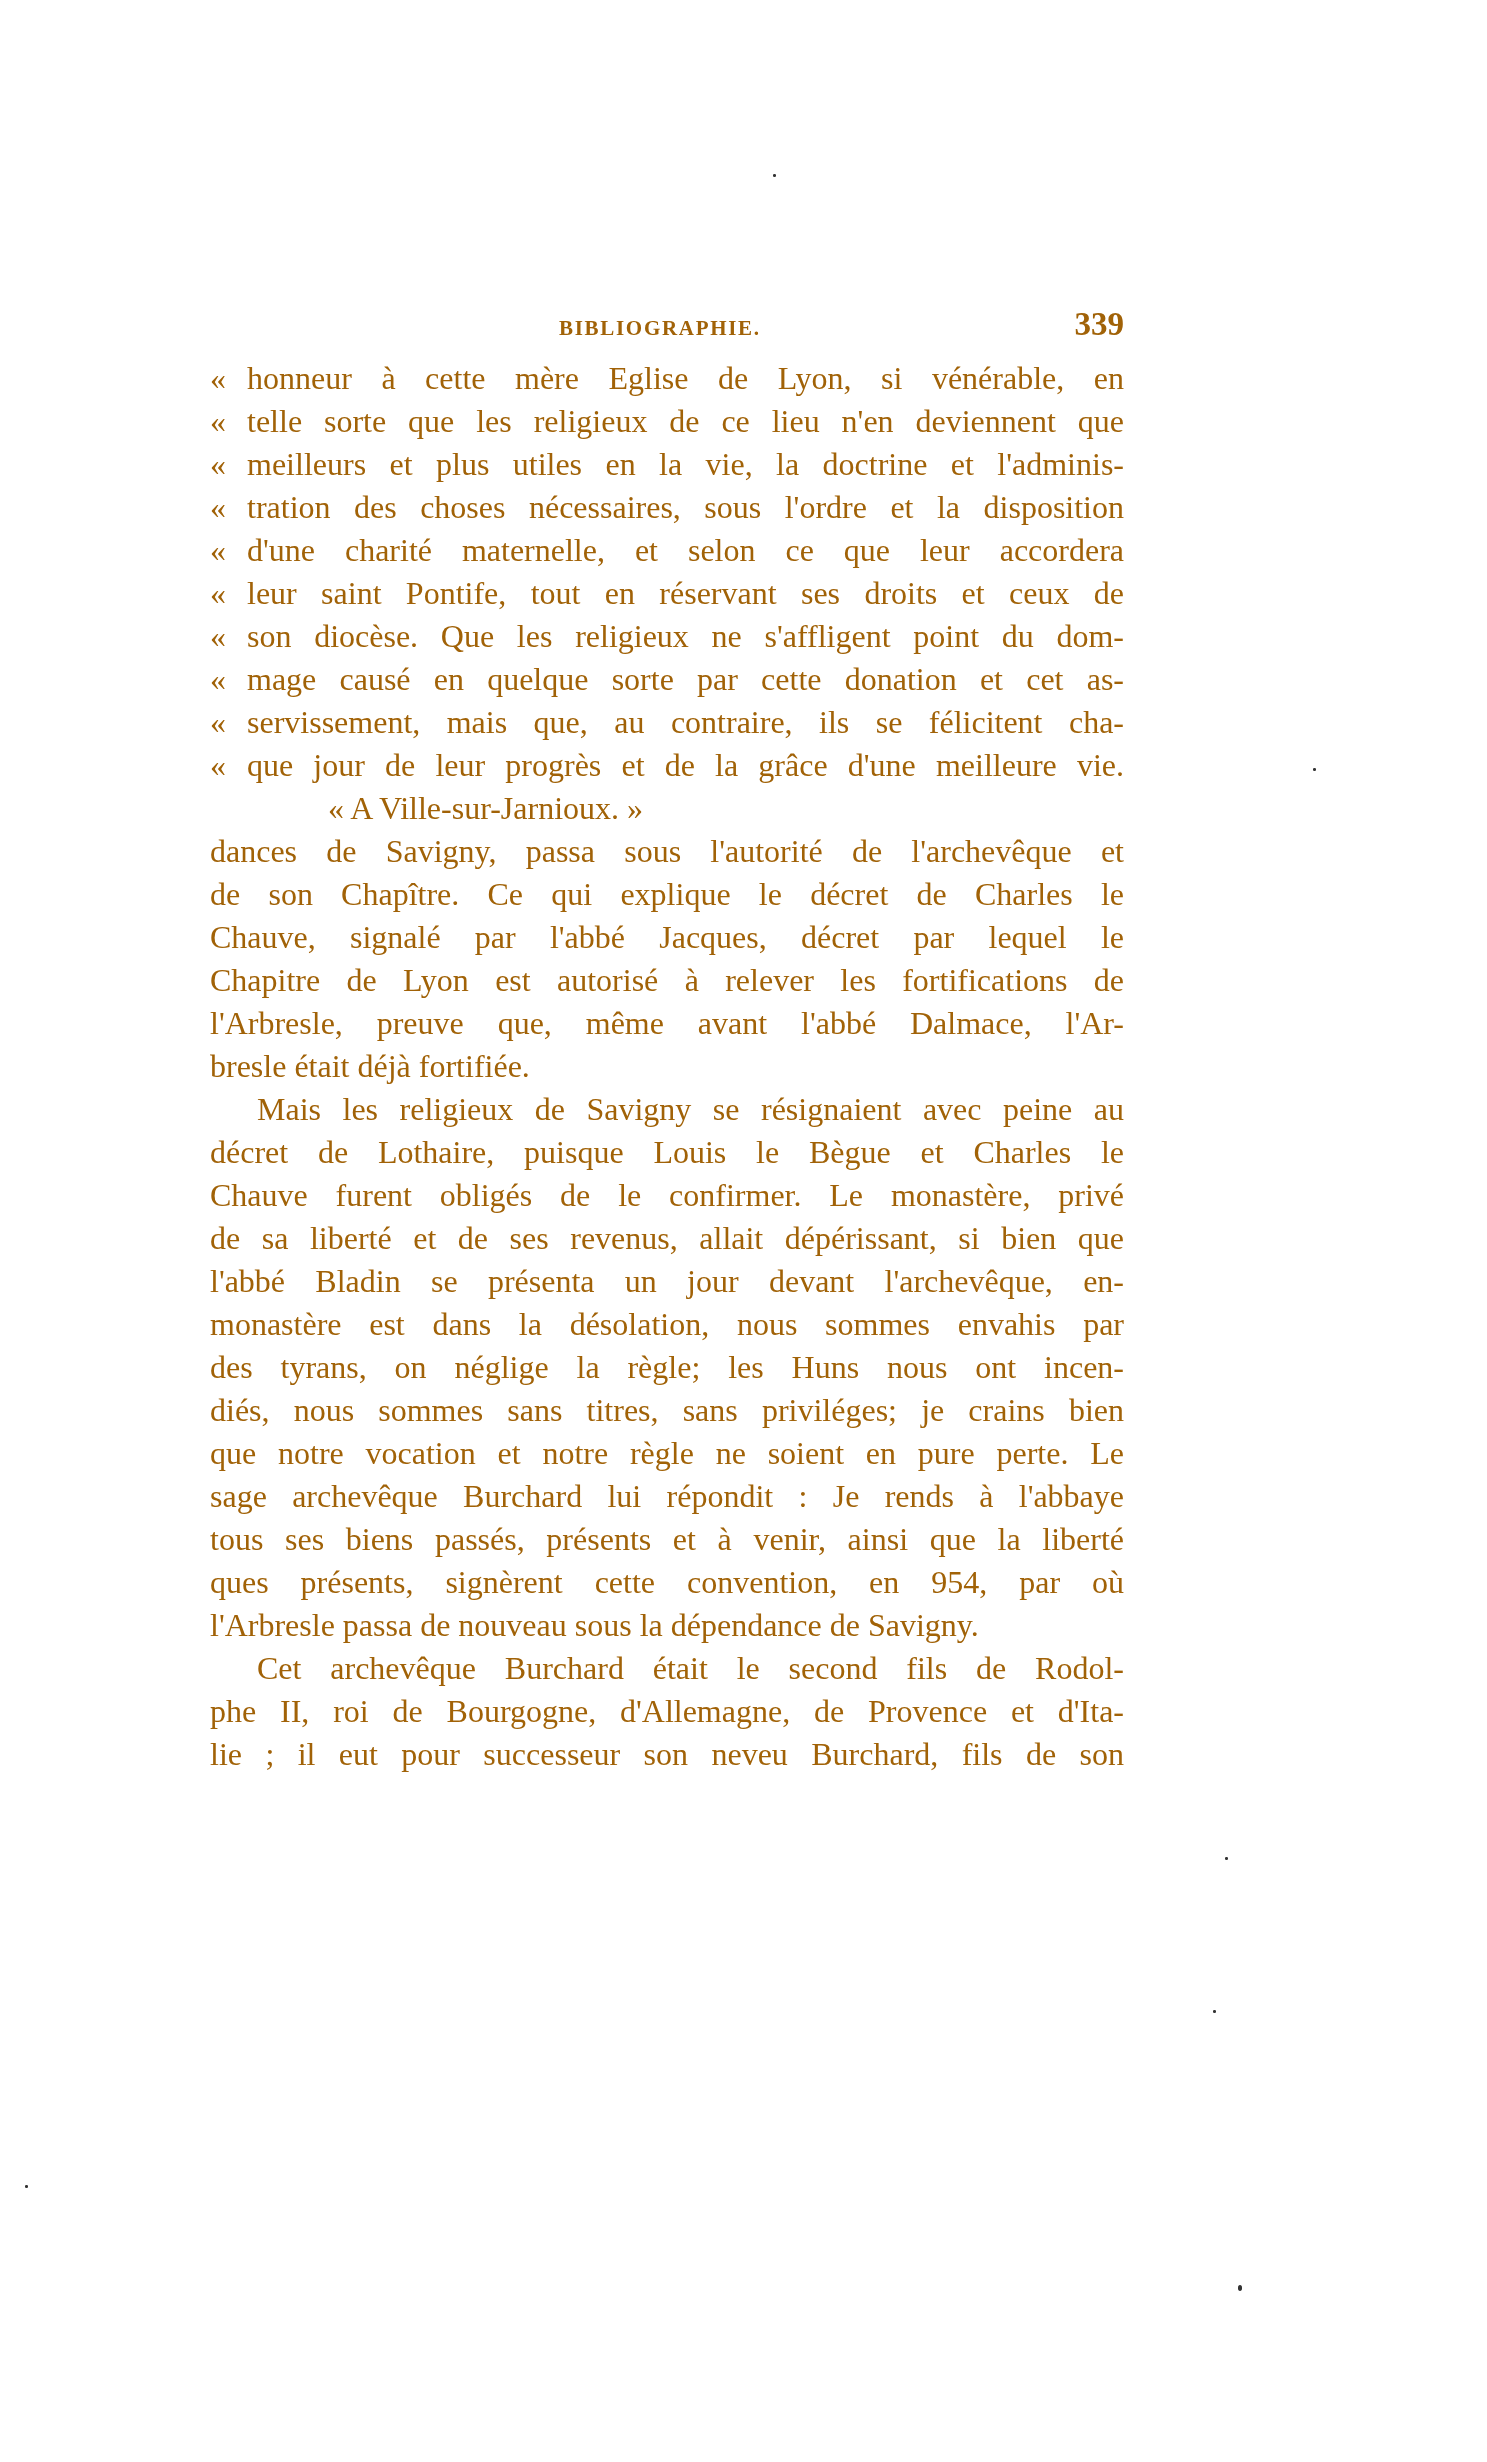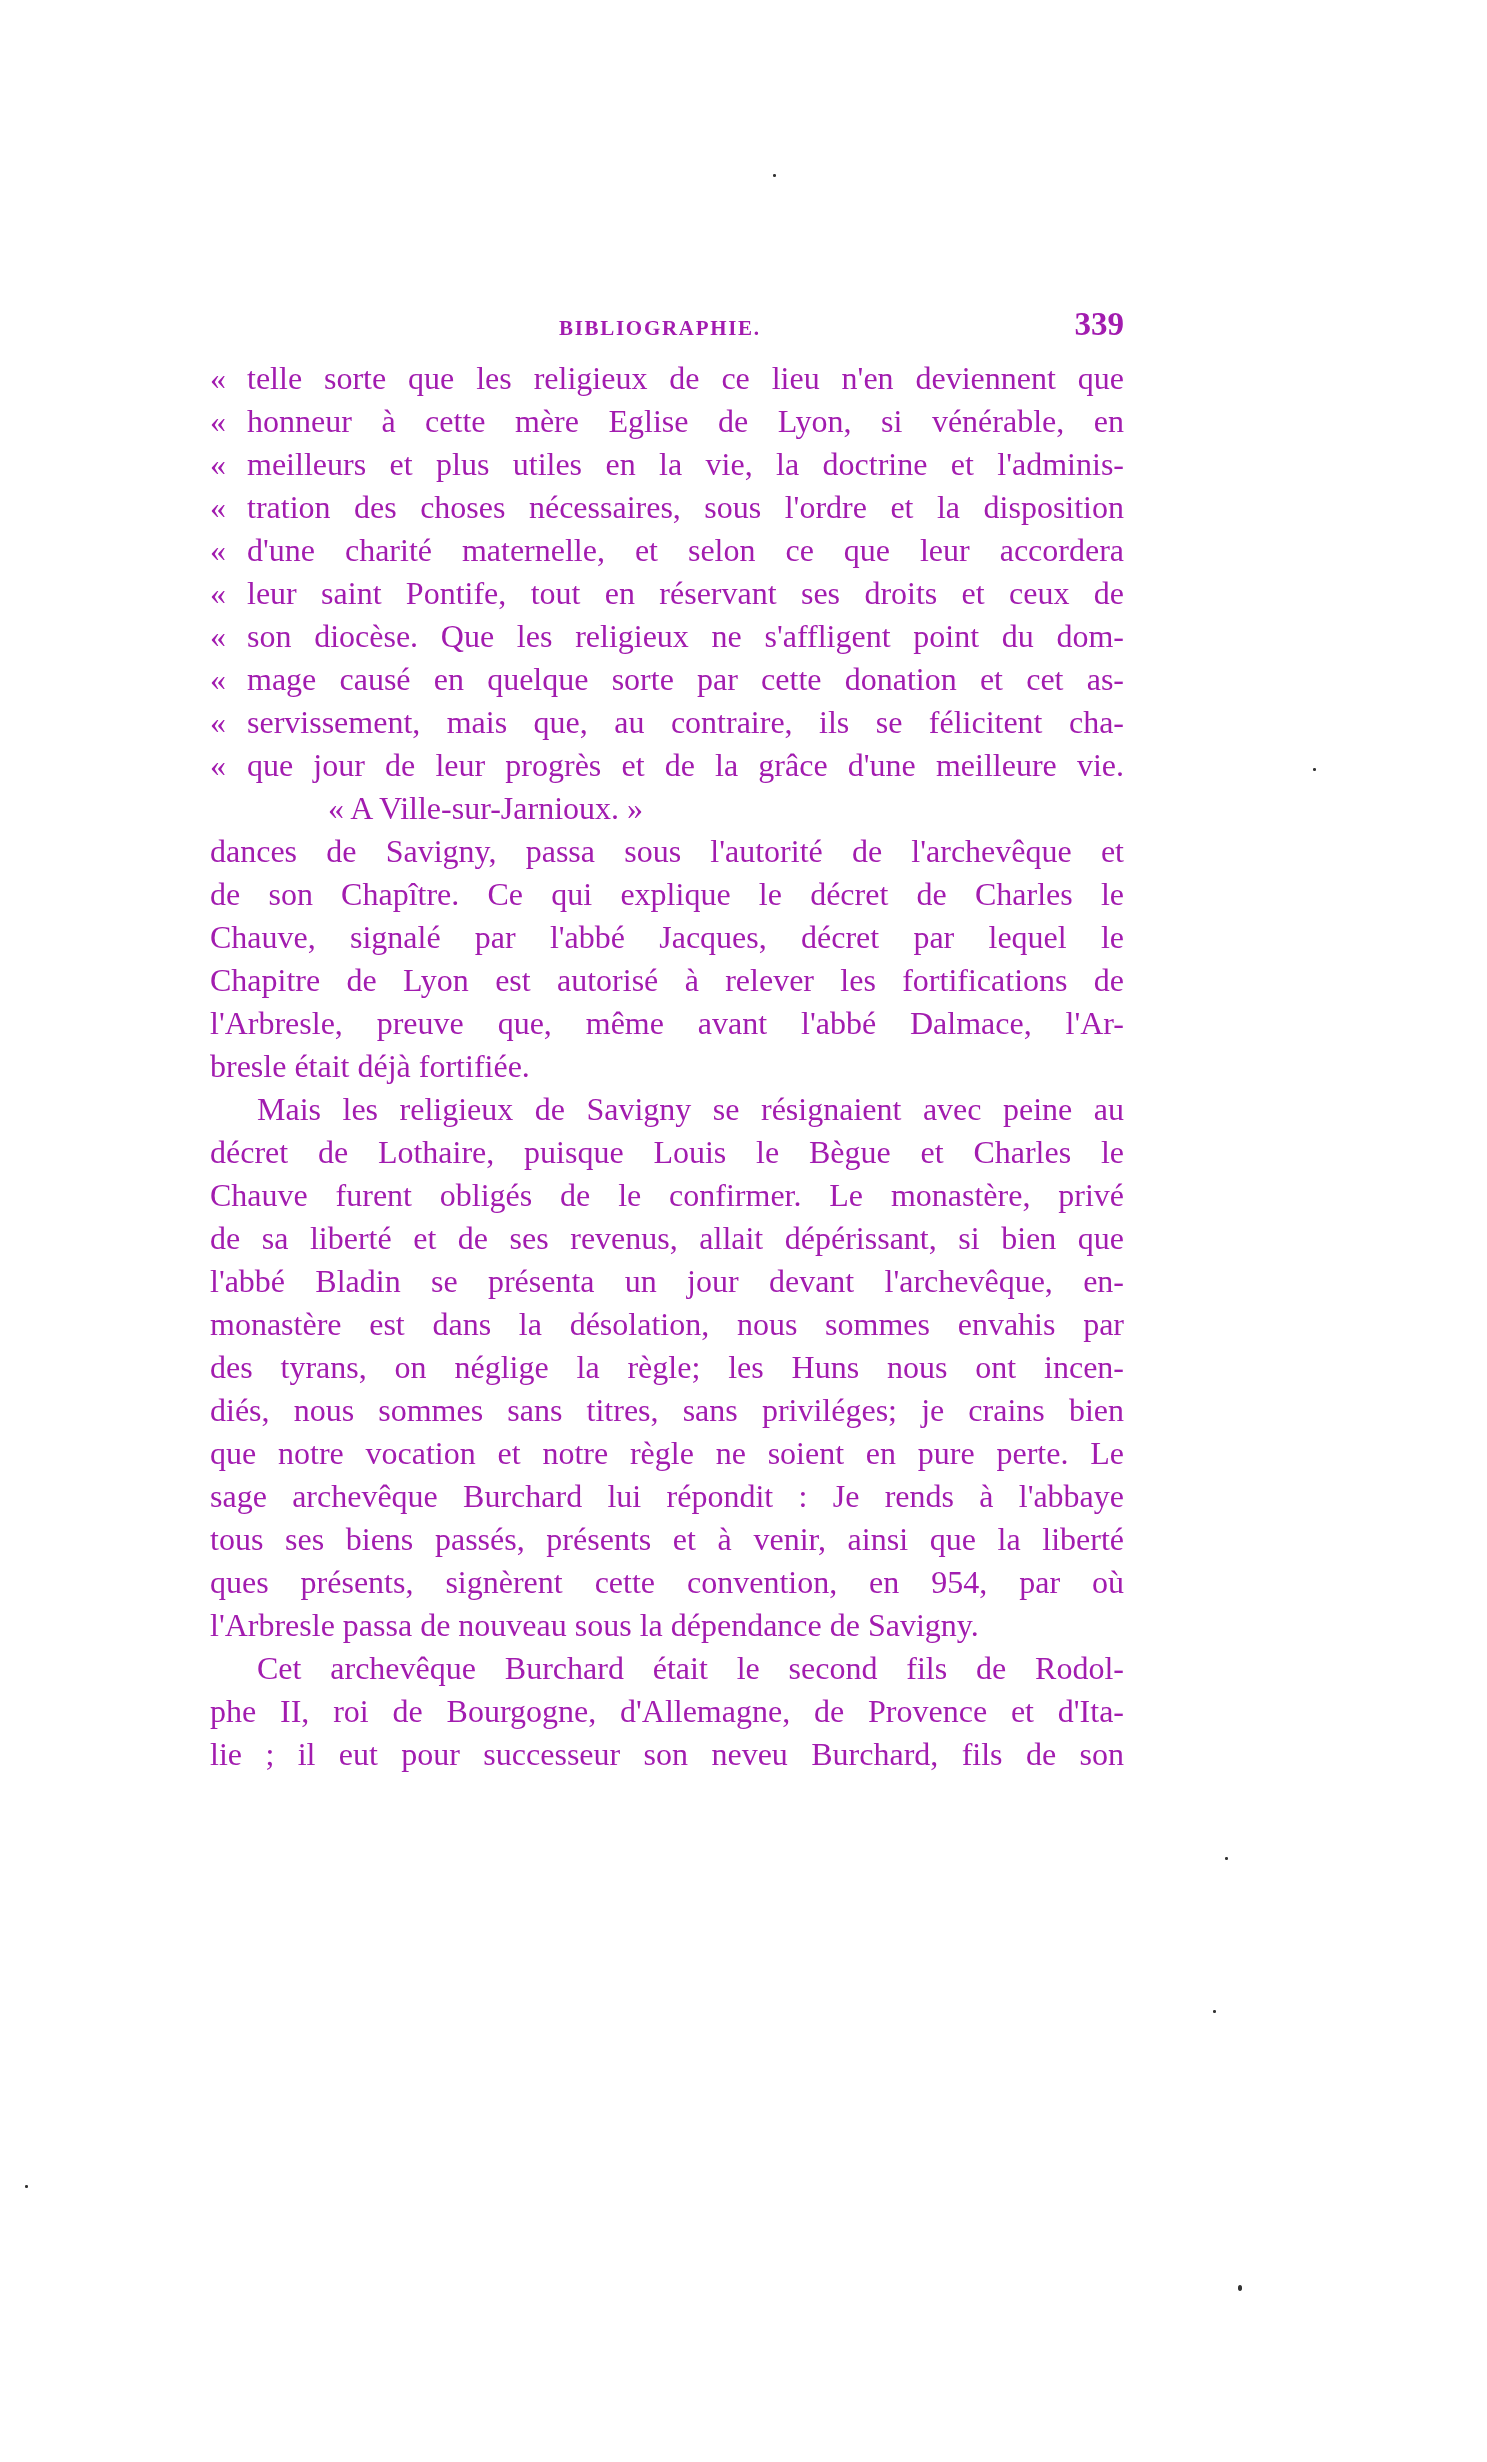--- a/index.html
+++ b/index.html
@@ -1,21 +1,21 @@
 <!DOCTYPE html>
 <html style="font-size:13.3px"><head>
 <meta charset="utf-8">
 <style>
   html, body { margin: 0; padding: 0; background: #ffffff; }
   body { width: 1487px; height: 2462px; position: relative; overflow: hidden; }
   .page {
     position: absolute; left: 0; top: 0; width: 1487px; height: 2462px;
     background: #ffffff;
     font-family: "Liberation Serif", "DejaVu Serif", serif;
-    color: #a21caf;
+    color: #a16207;
   }
   .running-head {
     position: absolute; left: 210px; top: 306px; width: 914px; height: 42px;
   }
   .running-head .title {
     position: absolute; left: 349px; top: 10px;
     font-size: 21px; letter-spacing: 1.7px; font-weight: bold;
   }
   .running-head .folio {
     position: absolute; right: 0; top: 0;
@@ -43,22 +43,22 @@
 <div class="page">
 
   <div class="running-head">
     <span class="title">BIBLIOGRAPHIE.</span>
     <span class="folio">339</span>
   </div>
 
   <div class="body-text">
 
     <div>
+      <span class="line quote"><span class="gm">«</span><span>honneur à cette mère Eglise de Lyon, si vénérable, en</span></span>
       <span class="line quote"><span class="gm">«</span><span>telle sorte que les religieux de ce lieu n'en deviennent que</span></span>
-      <span class="line quote"><span class="gm">«</span><span>honneur à cette mère Eglise de Lyon, si vénérable, en</span></span>
       <span class="line quote"><span class="gm">«</span><span>meilleurs et plus utiles en la vie, la doctrine et l'adminis-</span></span>
       <span class="line quote"><span class="gm">«</span><span>tration des choses nécessaires, sous l'ordre et la disposition</span></span>
       <span class="line quote"><span class="gm">«</span><span>d'une charité maternelle, et selon ce que leur accordera</span></span>
       <span class="line quote"><span class="gm">«</span><span>leur saint Pontife, tout en réservant ses droits et ceux de</span></span>
       <span class="line quote"><span class="gm">«</span><span>son diocèse. Que les religieux ne s'affligent point du dom-</span></span>
       <span class="line quote"><span class="gm">«</span><span>mage causé en quelque sorte par cette donation et cet as-</span></span>
       <span class="line quote"><span class="gm">«</span><span>servissement, mais que, au contraire, ils se félicitent cha-</span></span>
       <span class="line quote"><span class="gm">«</span><span>que jour de leur progrès et de la grâce d'une meilleure vie.</span></span>
       <span class="line signature">« A Ville-sur-Jarnioux. »</span>
     </div>

